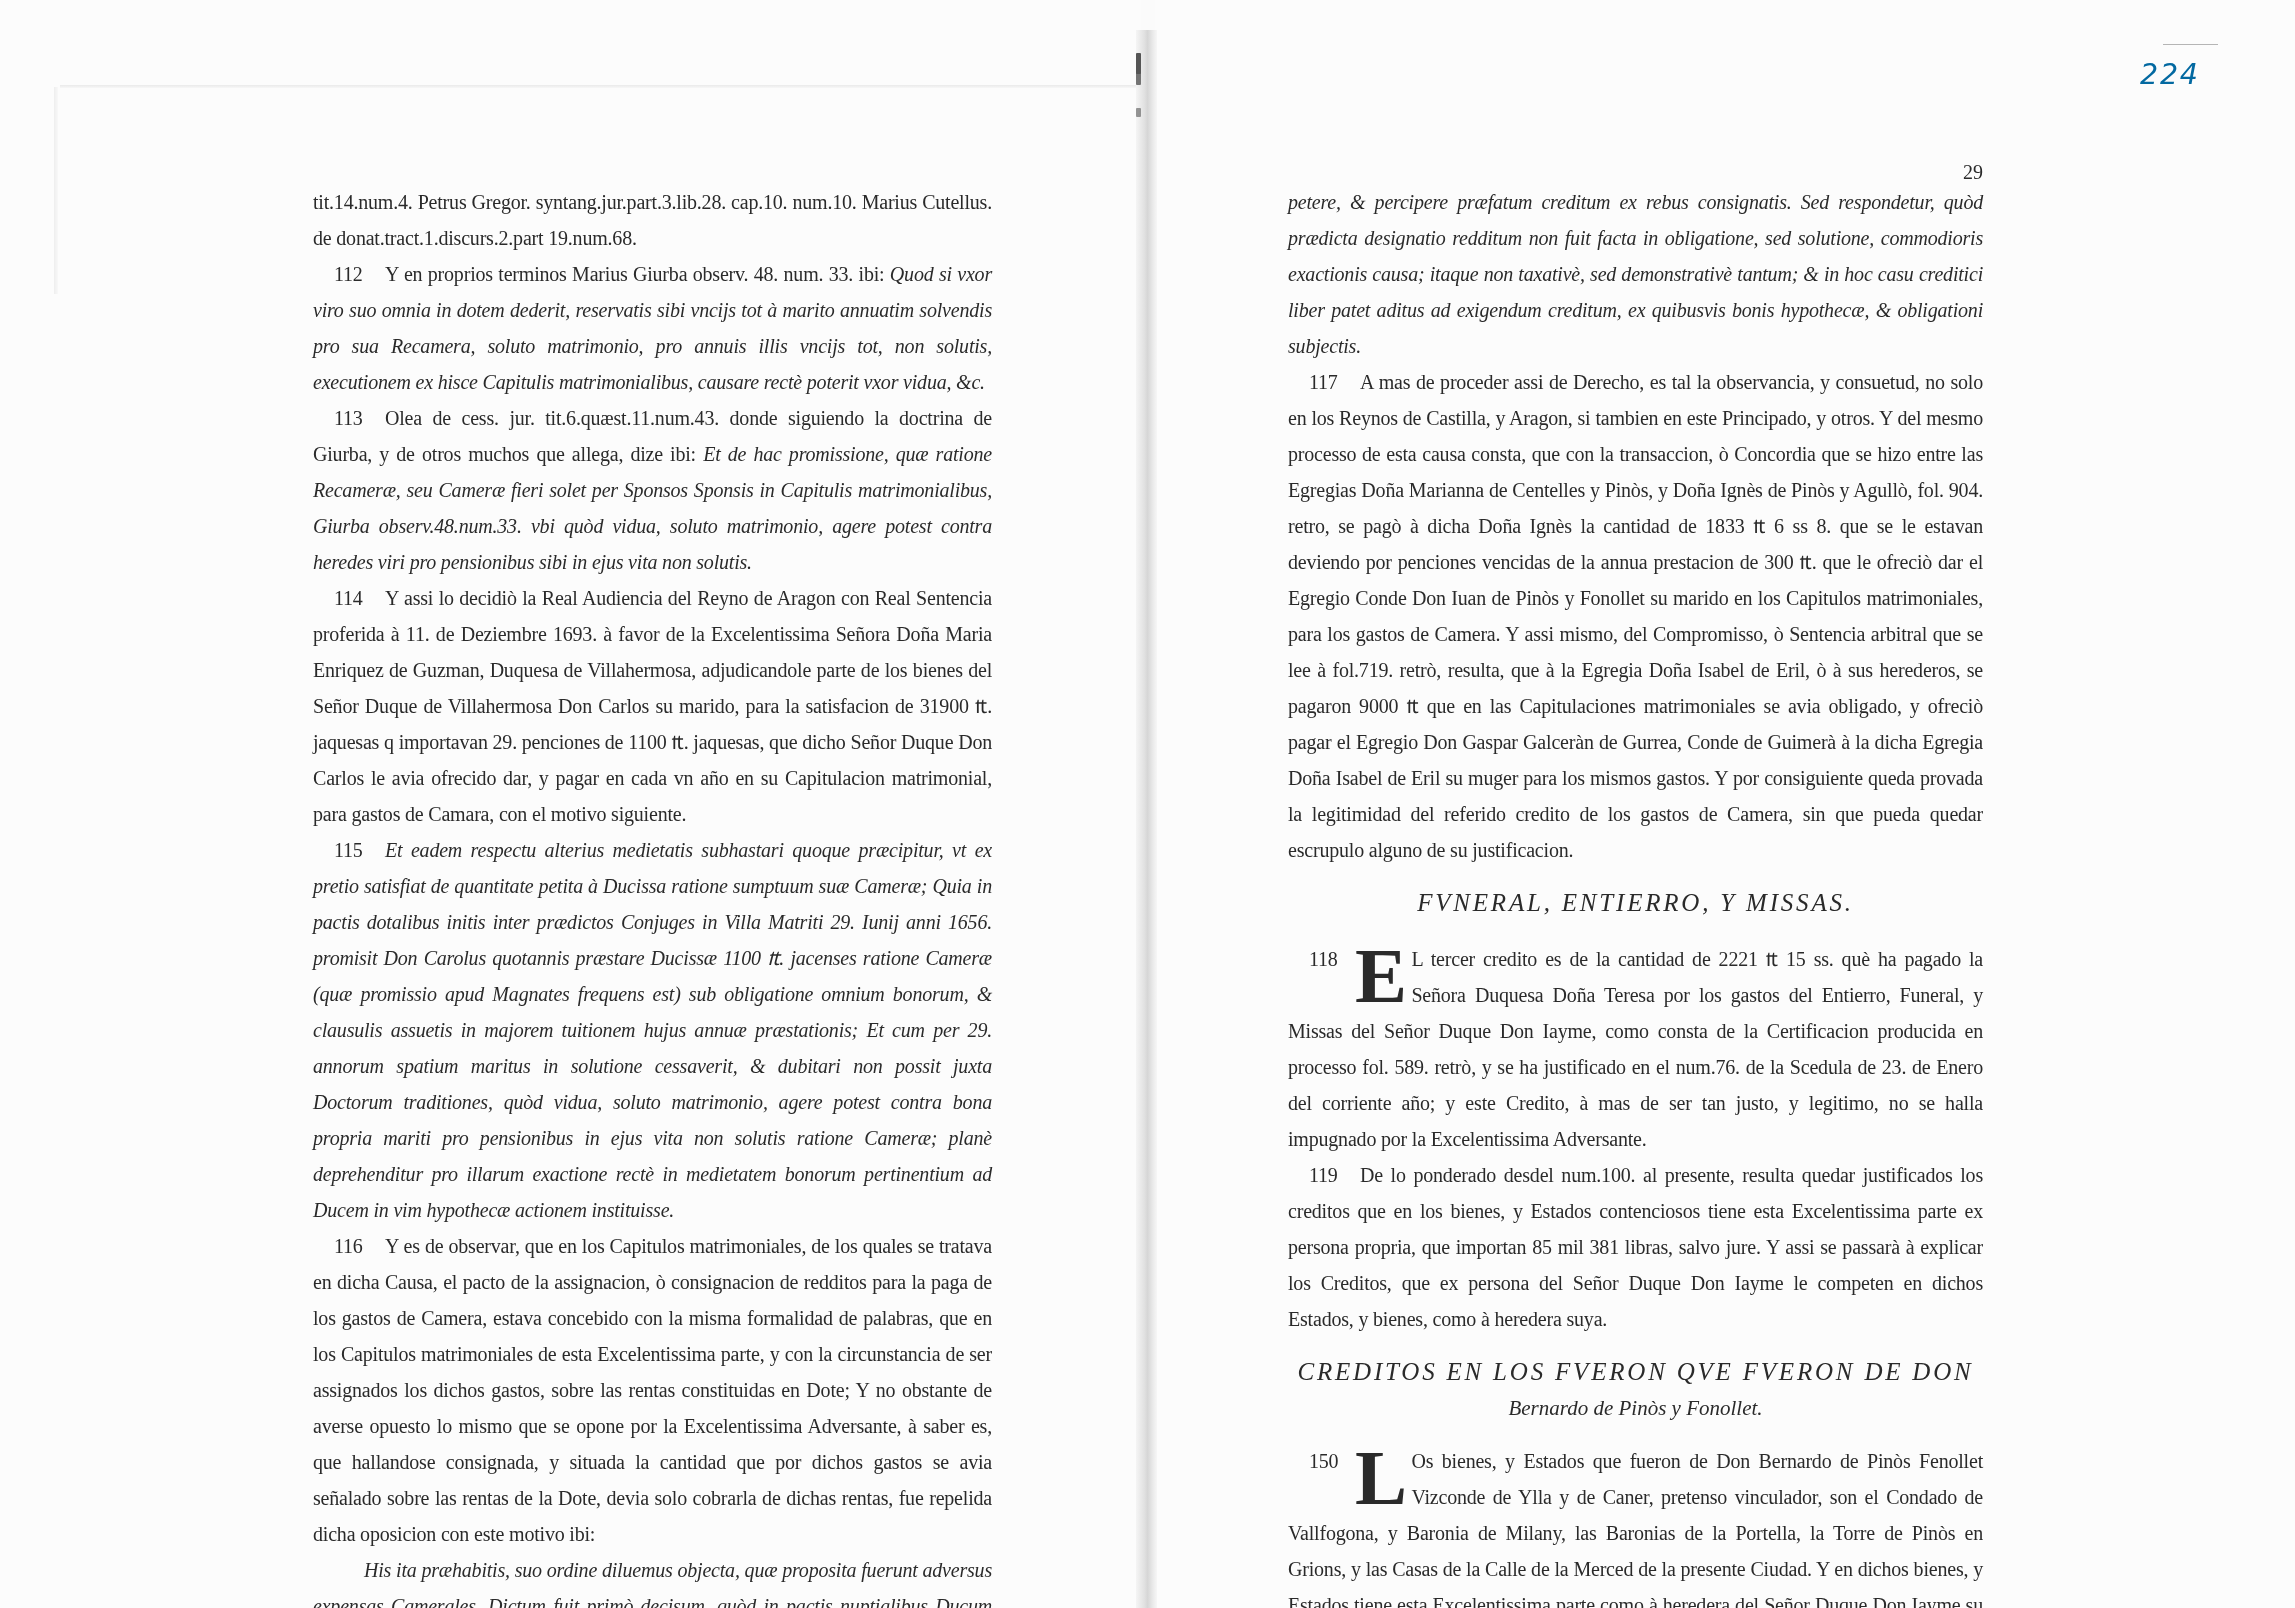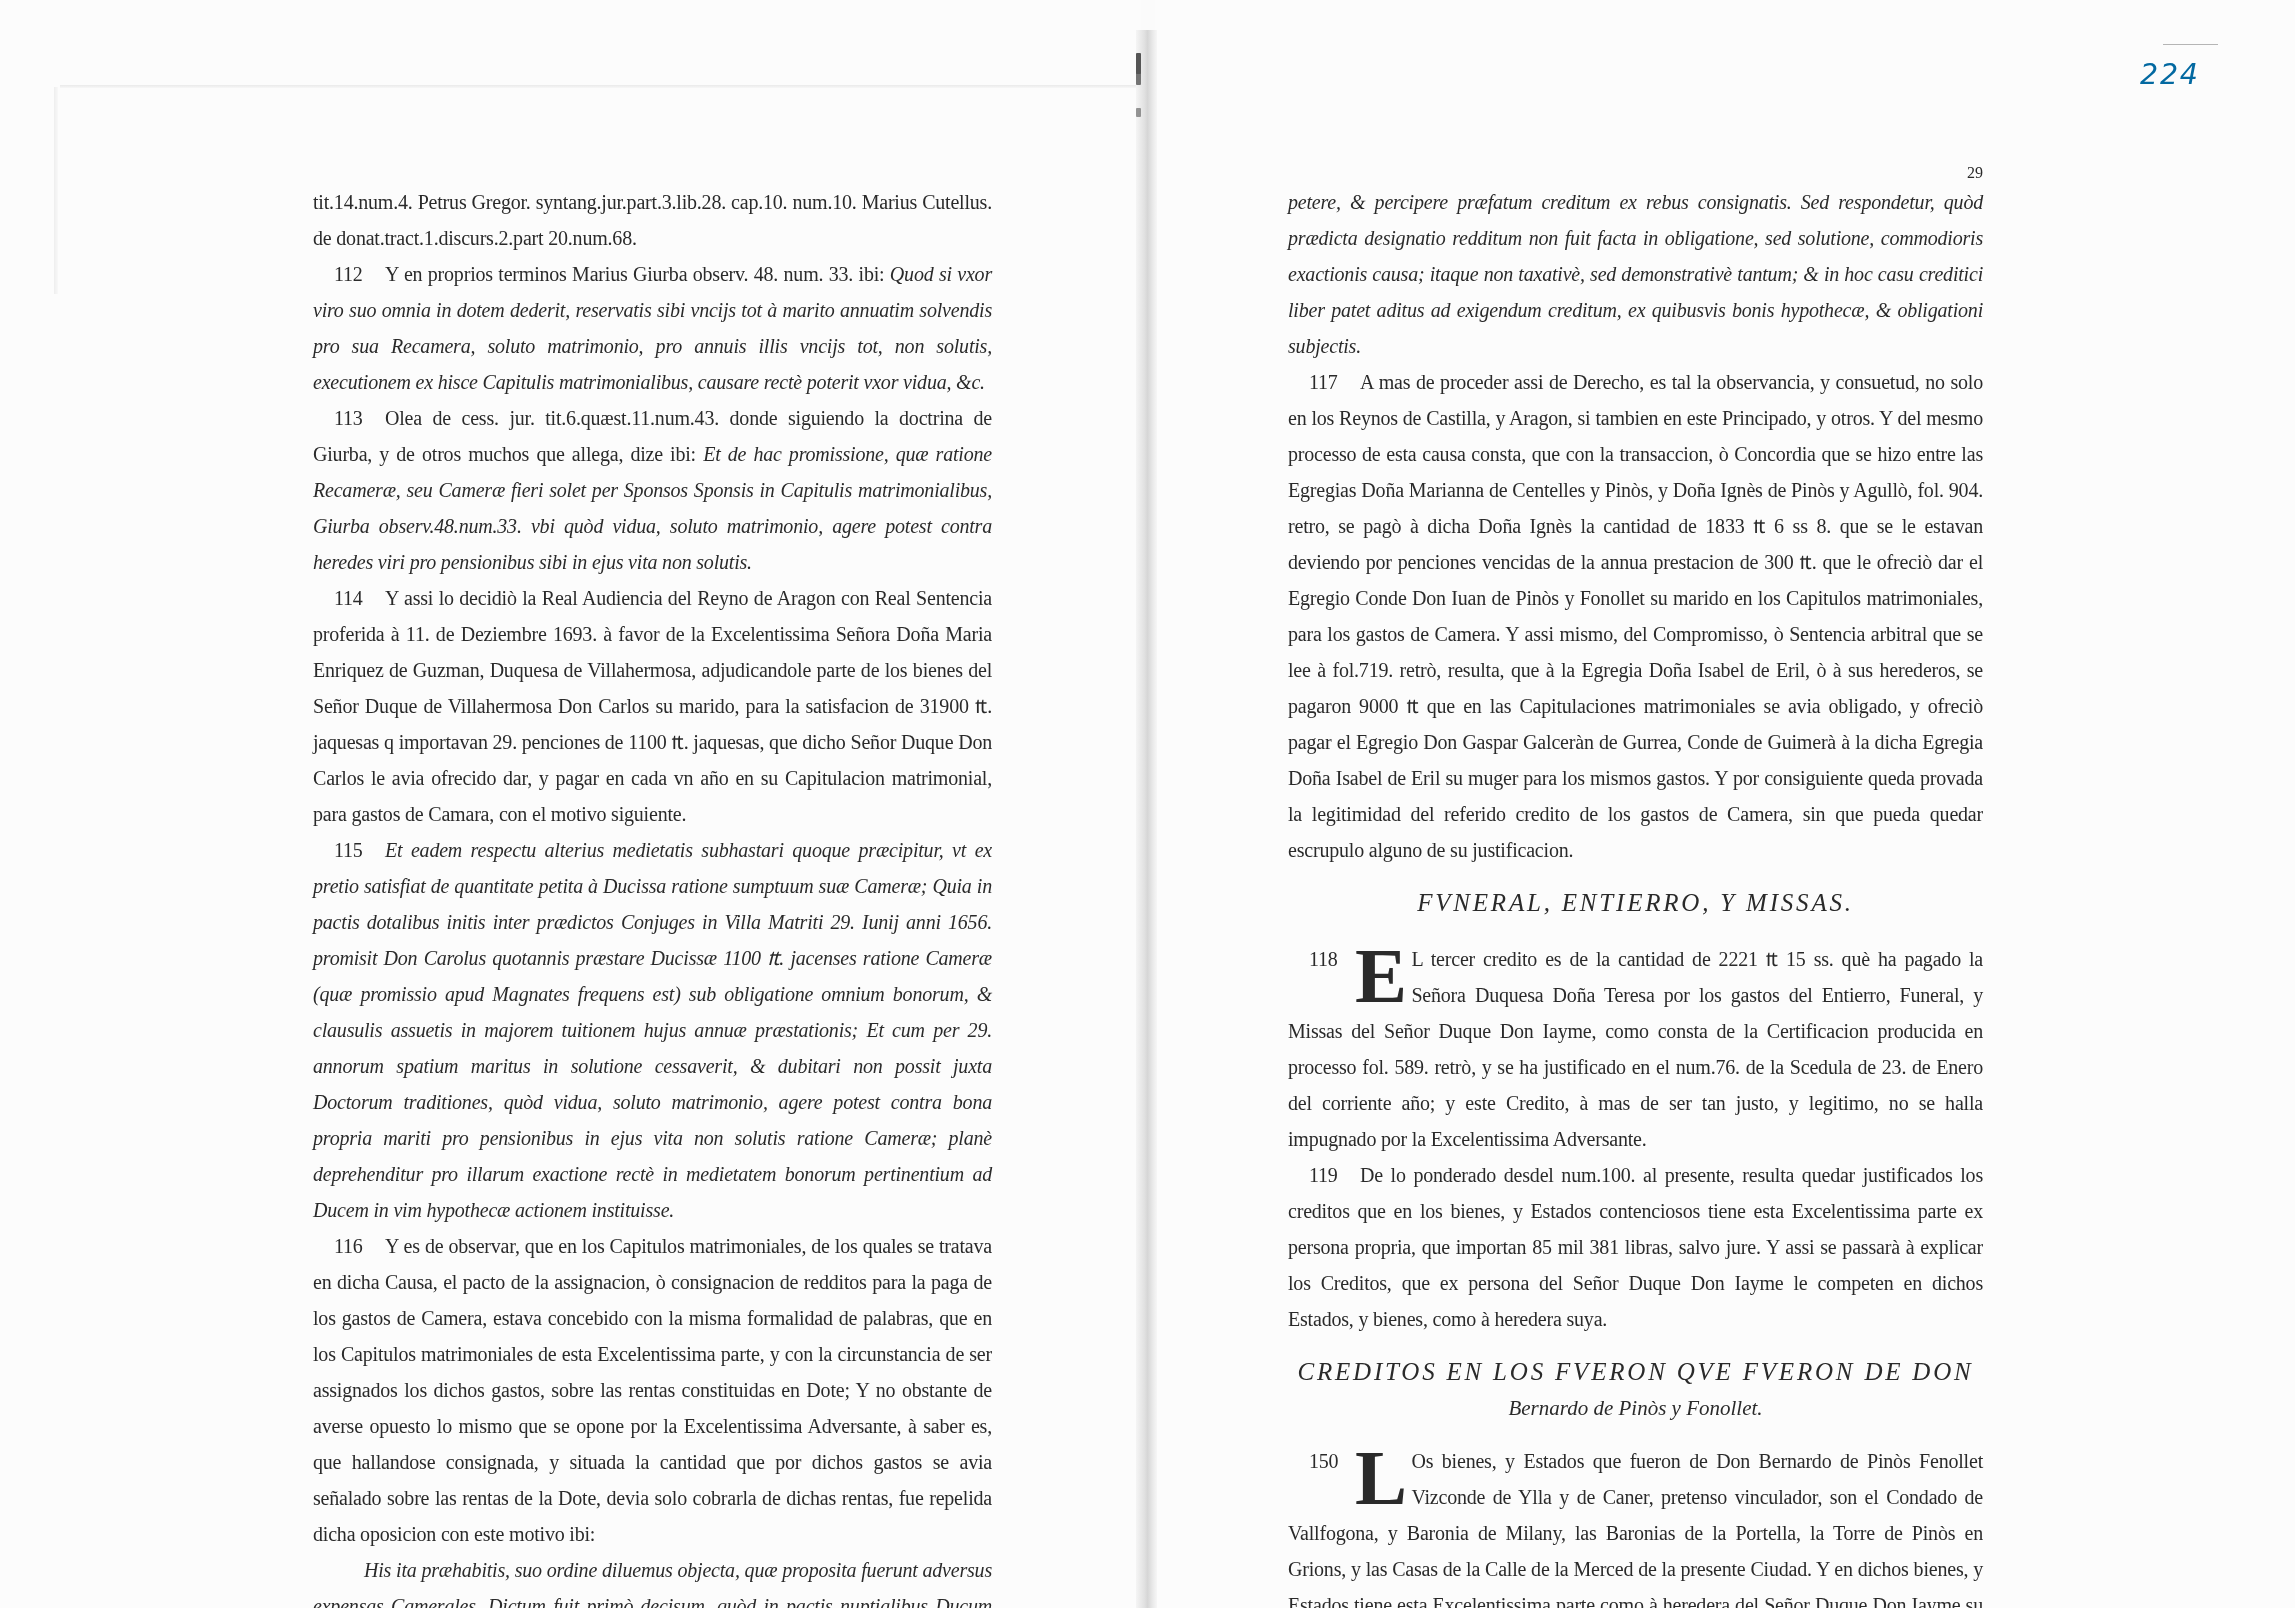--- a/index.html
+++ b/index.html
@@ -30,21 +30,21 @@
     position:absolute; left:2163px; top:44px; width:55px; height:1.4px; background:#b5b5b5;
   }
   .corner-folio {
     position:absolute; left:2140px; top:58px;
     font-family:"DejaVu Sans",sans-serif; font-size:28.5px; color:#0369a1;
     font-style:italic; letter-spacing:1.8px;
   }
   .column { position:absolute; top:184px; }
   .col-left { left:313px; width:679px; }
   .col-right { left:1288px; width:695px; }
-  .folio { font-size:16px; line-height:23px;font-family:Liberation Serif, serif; }
+  .folio { font-size:20px; line-height:23px;font-family:Liberation Serif, serif; }
   .folio-right { position:absolute; right:0; top:0; }
   .text {
     font-size:20px; line-height:36px; text-align:justify;
     font-stretch:condensed; letter-spacing:-0.2px;
   }
   .para { margin:0; text-indent:0; }
   .para .num { display:inline-block; width:51px; padding-left:21px; box-sizing:content-box; }
   .italic { font-style:italic; }
   .quote { text-indent:51px; }
   .heading {
@@ -68,21 +68,21 @@
 <div class="page page-right"></div>
 <div class="spine"></div>
 <div class="spine-mark" style="top:53px;height:21px;"></div>
 <div class="spine-mark" style="top:69px;height:16px;opacity:.8"></div>
 <div class="spine-mark" style="top:108px;height:9.2px;opacity:.6"></div>
 <div class="top-rule-right"></div>
 <div class="corner-folio">224</div>
 
 <div class="column col-left">
   <div class="text">
-    <p class="para">tit.14.num.4. Petrus Gregor. syntang.jur.part.3.lib.28. cap.10. num.10. Marius Cutellus. de donat.tract.1.discurs.2.part 20.num.68.</p>
+    <p class="para">tit.14.num.4. Petrus Gregor. syntang.jur.part.3.lib.28. cap.10. num.10. Marius Cutellus. de donat.tract.1.discurs.2.part 19.num.68.</p>
 
     <p class="para">
       <span class="num">112</span><span>Y en proprios terminos Marius Giurba observ. 48. num. 33. ibi: </span><span class="italic">Quod si vxor viro suo omnia in dotem dederit, reservatis sibi vncijs tot à marito annuatim solvendis pro sua Recamera, soluto matrimonio, pro annuis illis vncijs tot, non solutis, executionem ex hisce Capitulis matrimonialibus, causare rectè poterit vxor vidua, &amp;c.</span>
     </p>
 
     <p class="para">
       <span class="num">113</span><span>Olea de cess. jur. tit.6.quæst.11.num.43. donde siguiendo la doctrina de Giurba, y de otros muchos que allega, dize ibi: </span><span class="italic">Et de hac promissione, quæ ratione Recameræ, seu Cameræ fieri solet per Sponsos Sponsis in Capitulis matrimonialibus, Giurba observ.48.num.33. vbi quòd vidua, soluto matrimonio, agere potest contra heredes viri pro pensionibus sibi in ejus vita non solutis.</span>
     </p>
 
     <p class="para">

